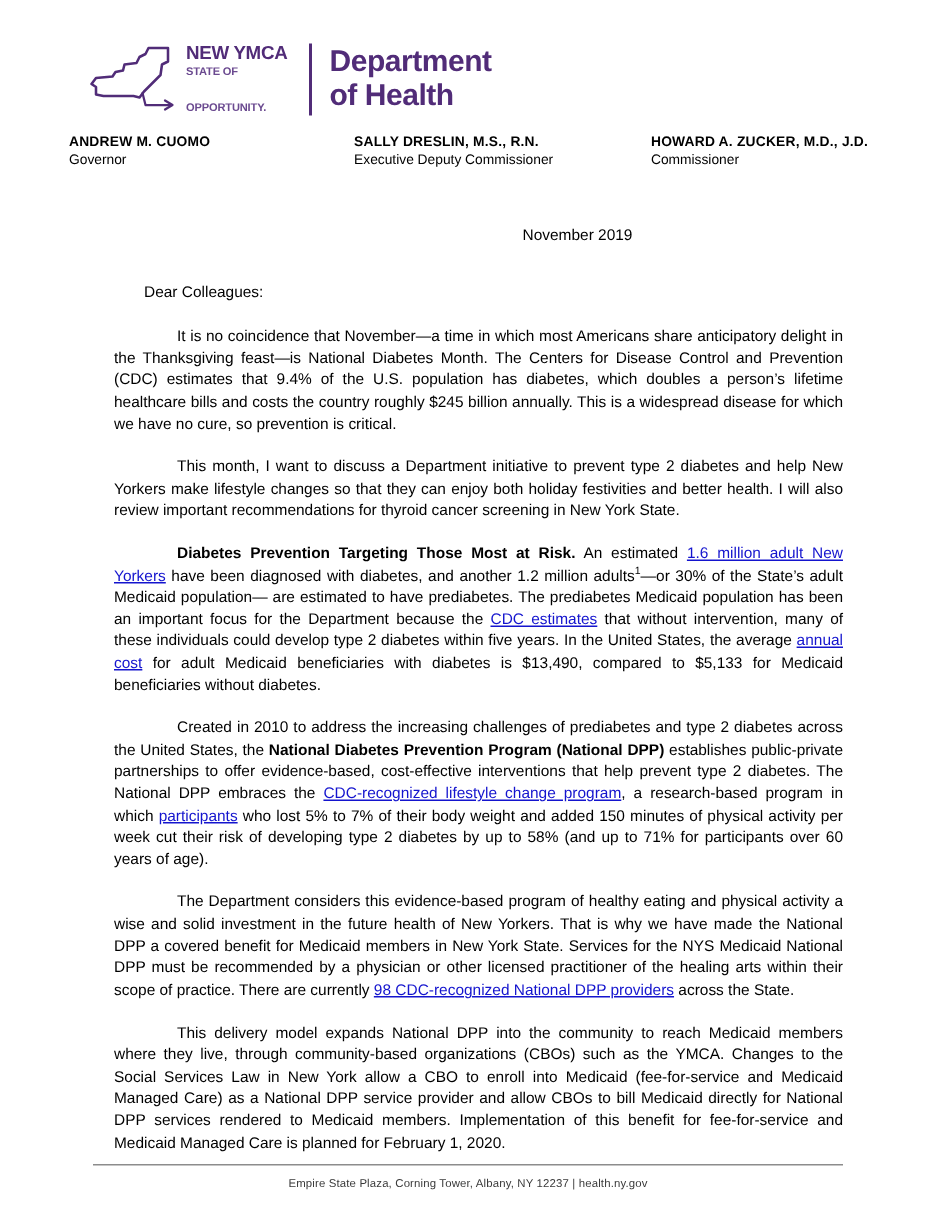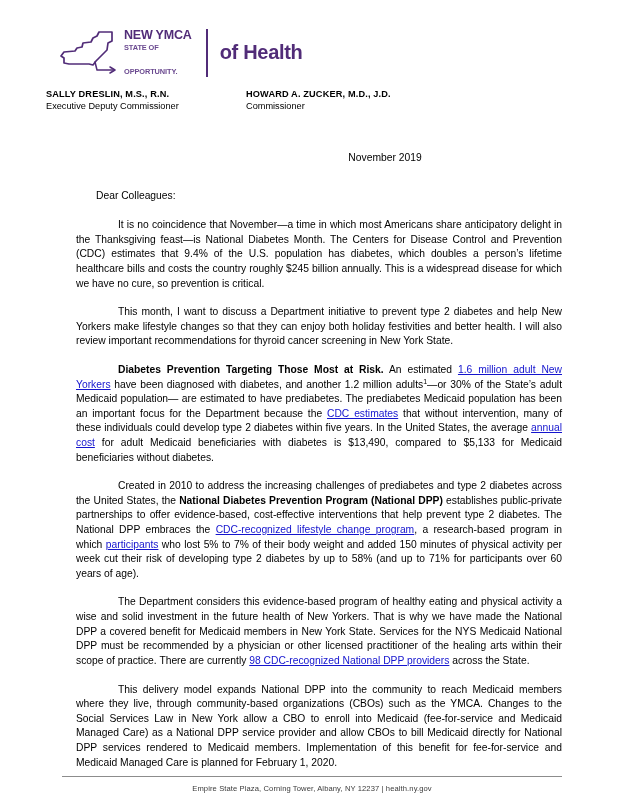--- a/index.html
+++ b/index.html
@@ -165,25 +165,30 @@
         <path d="M100 74 L110 80 L100 86" fill="none" stroke="#512C78" stroke-width="3" stroke-linecap="round" stroke-linejoin="round"></path>
       </svg>
       <div class="ny-words">
         <span class="l1">NEW YMCA</span>
         <span class="l2">STATE OF</span>
         <span class="l3">OPPORTUNITY.</span>
       </div>
     </div>
     <div class="vrule"></div>
     <div class="dept-title">
+      <span>Department</span>
       <span>of Health</span>
     </div>
   </div>
 
   <div class="officials">
+    <div class="official off-1">
+      <div class="name">ANDREW M. CUOMO</div>
+      <div class="role">Governor</div>
+    </div>
     <div class="official off-3">
       <div class="name">SALLY DRESLIN, M.S., R.N.</div>
       <div class="role">Executive Deputy Commissioner</div>
     </div>
     <div class="official off-2">
       <div class="name">HOWARD A. ZUCKER, M.D., J.D.</div>
       <div class="role">Commissioner</div>
     </div>
   </div>
 

